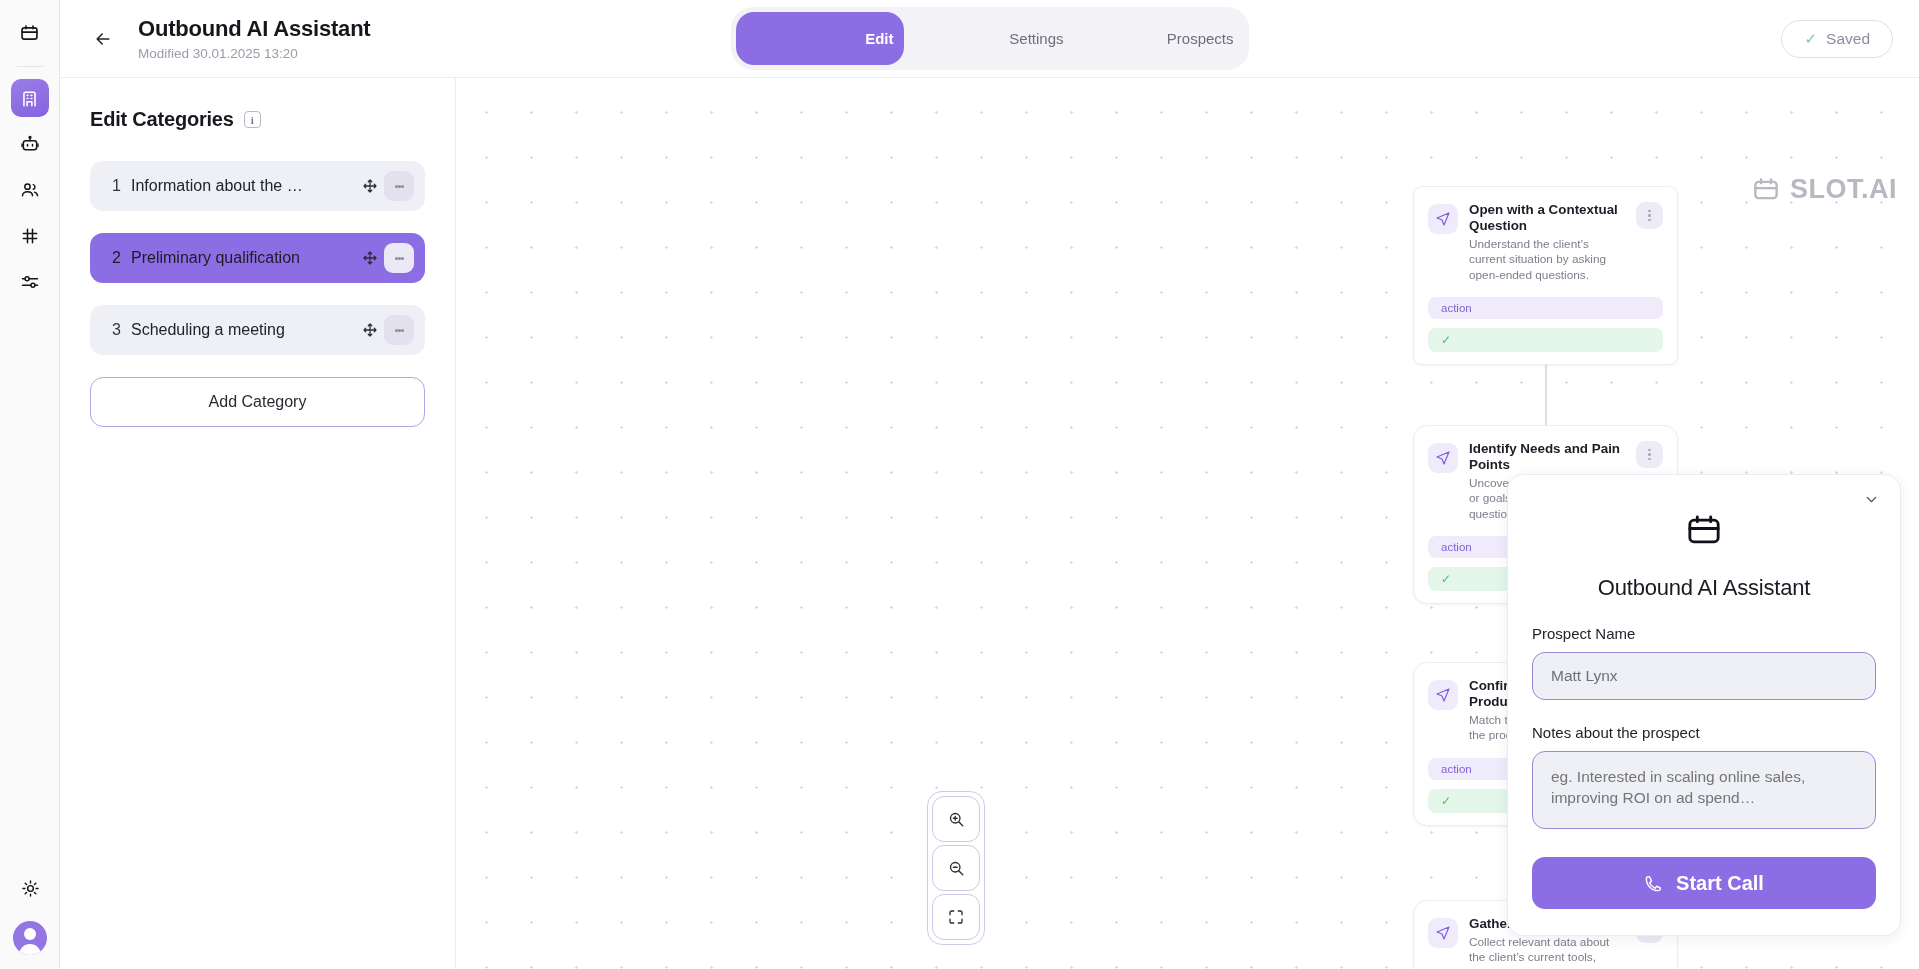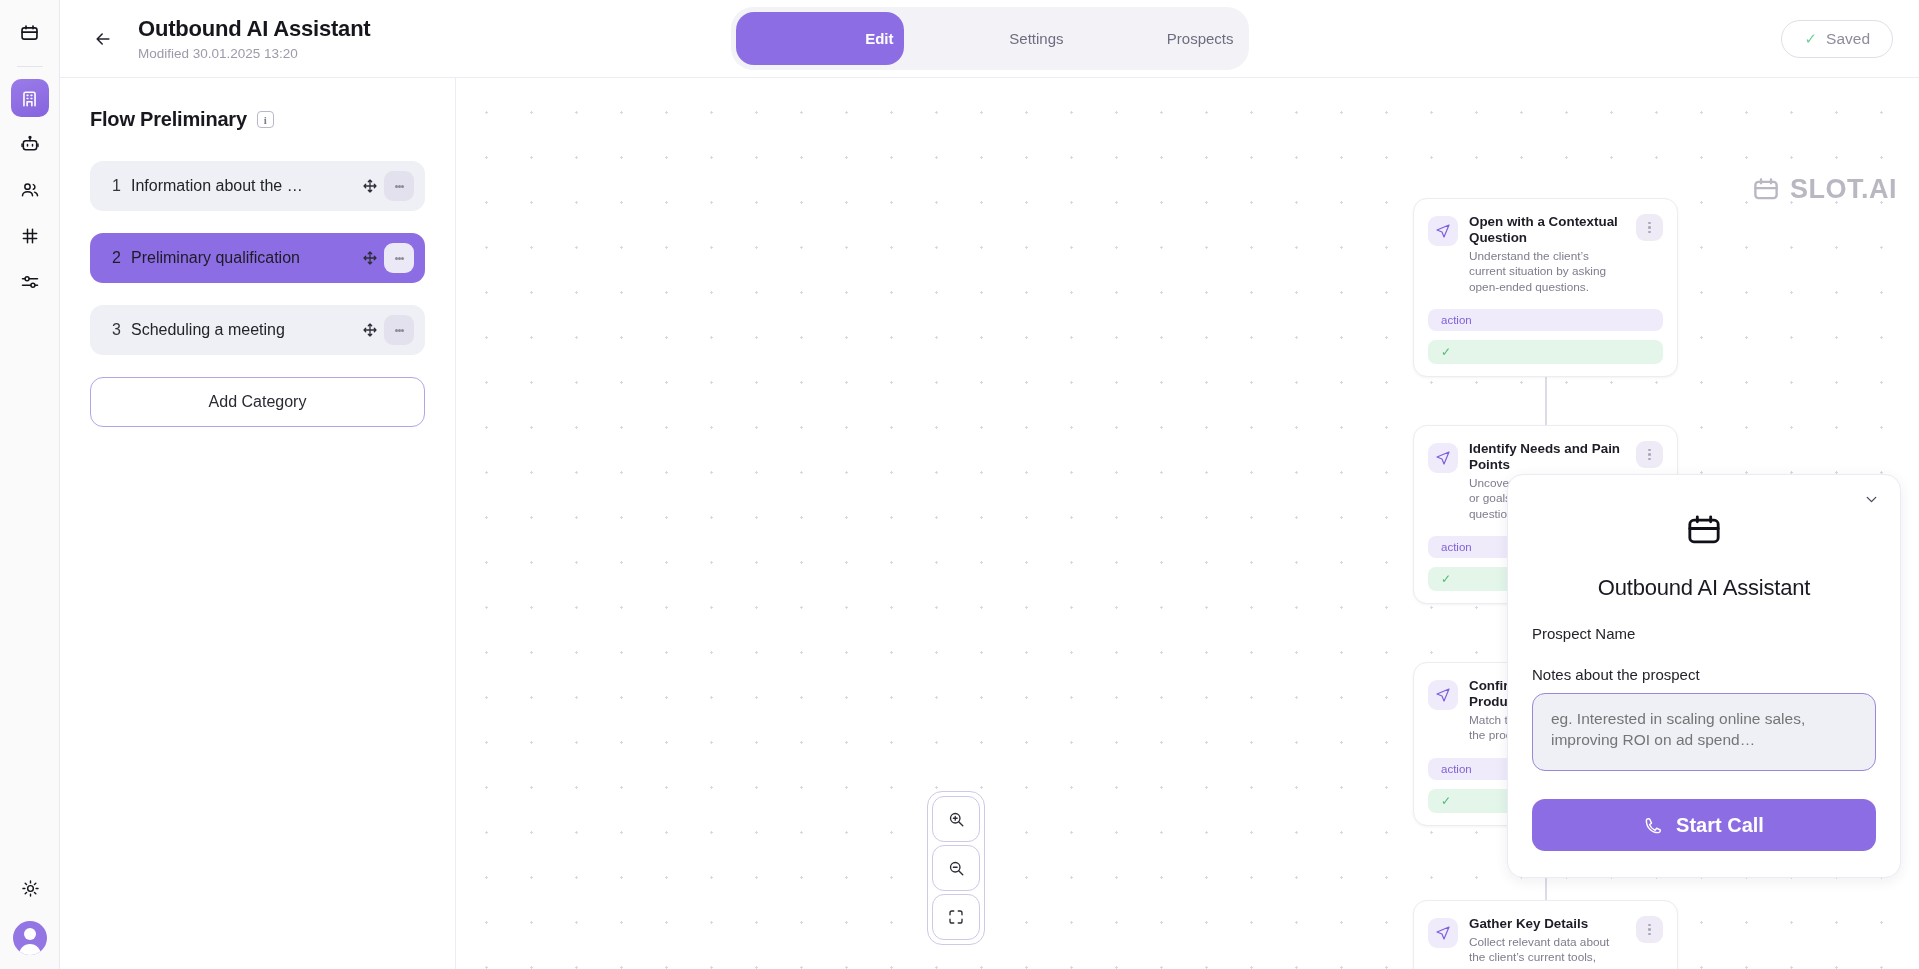--- a/index.html
+++ b/index.html
@@ -277,21 +277,21 @@
     <div id="saved-button">
       <span class="check-green">✓</span>
       <span>Saved</span>
     </div>
   </header>
 
   <div id="body-row">
 
     <aside id="categories-panel">
       <div id="categories-head">
-        <span id="categories-title">Flow Preliminary</span>
+        <span id="categories-title">Edit Categories</span>
         <span class="info-box">i</span>
       </div>
 
       <div class="cat-row">
         <span class="cat-num">1</span>
         <span class="cat-name">Information about the …</span>
         <span class="drag-handle">
           <svg width="16" height="16" viewBox="0 0 24 24" fill="none" stroke="currentColor" stroke-width="1.9" stroke-linecap="round" stroke-linejoin="round">
             <path d="M12 3v18M3 12h18M12 3l-2.6 2.6M12 3l2.6 2.6M12 21l-2.6-2.6M12 21l2.6-2.6M3 12l2.6-2.6M3 12l2.6 2.6M21 12l-2.6-2.6M21 12l-2.6 2.6"></path>
           </svg>
@@ -344,21 +344,21 @@
             <path d="M3.5 10.5h17"></path>
             <path d="M8 3.5v3M16 3.5v3"></path>
         </svg>
         <span>SLOT.AI</span>
       </div>
 
       <div class="flow-connector" style="top:255px;height:92px;"></div>
       <div class="flow-connector" style="top:492px;height:92px;"></div>
       <div class="flow-connector" style="top:716px;height:106px;"></div>
 
-      <div class="node" style="top:120px;">
+      <div class="node" style="top:108px;border-radius:9px;">
         <div class="node-top">
           <span class="node-icon">
             <svg width="16" height="16" viewBox="0 0 24 24" fill="none" stroke="currentColor" stroke-width="1.8" stroke-linecap="round" stroke-linejoin="round">
               <path d="M21 3L3 10.5l7.5 3L13.5 21 21 3z"></path>
             </svg>
           </span>
           <div class="node-text">
             <div class="node-title">Open with a Contextual Question</div>
             <div class="node-desc">Understand the client’s current situation by asking open-ended questions.</div>
           </div>
@@ -473,20 +473,21 @@
           <svg width="40" height="40" viewBox="0 0 24 24" fill="none" stroke="currentColor" stroke-width="1.7" stroke-linecap="round" stroke-linejoin="round">
             <rect x="3.5" y="5.5" width="17" height="13" rx="2.5"></rect>
               <path d="M3.5 10.5h17"></path>
               <path d="M8 3.5v3M16 3.5v3"></path>
           </svg>
         </div>
 
         <div id="prospect-title">Outbound AI Assistant</div>
 
         <div class="field-label">Prospect Name</div>
+        <input class="field-input" type="text" value="Matt Lynx" style="">
 
         <div class="field-label">Notes about the prospect</div>
         <textarea class="field-input" placeholder="eg. Interested in scaling online sales, improving ROI on ad spend…" style=""></textarea>
 
         <button id="start-call">
           <span style="display:flex">
             <svg width="19" height="19" viewBox="0 0 24 24" fill="none" stroke="currentColor" stroke-width="1.8" stroke-linecap="round" stroke-linejoin="round">
               <path d="M6.5 3.5h-1A2.5 2.5 0 0 0 3 6c0 8.3 6.7 15 15 15a2.5 2.5 0 0 0 2.5-2.5v-1l-4.5-2-2 2.5c-3-1.4-5.6-4-7-7L9.5 9 7.5 4.5z"></path>
             </svg>
           </span>

